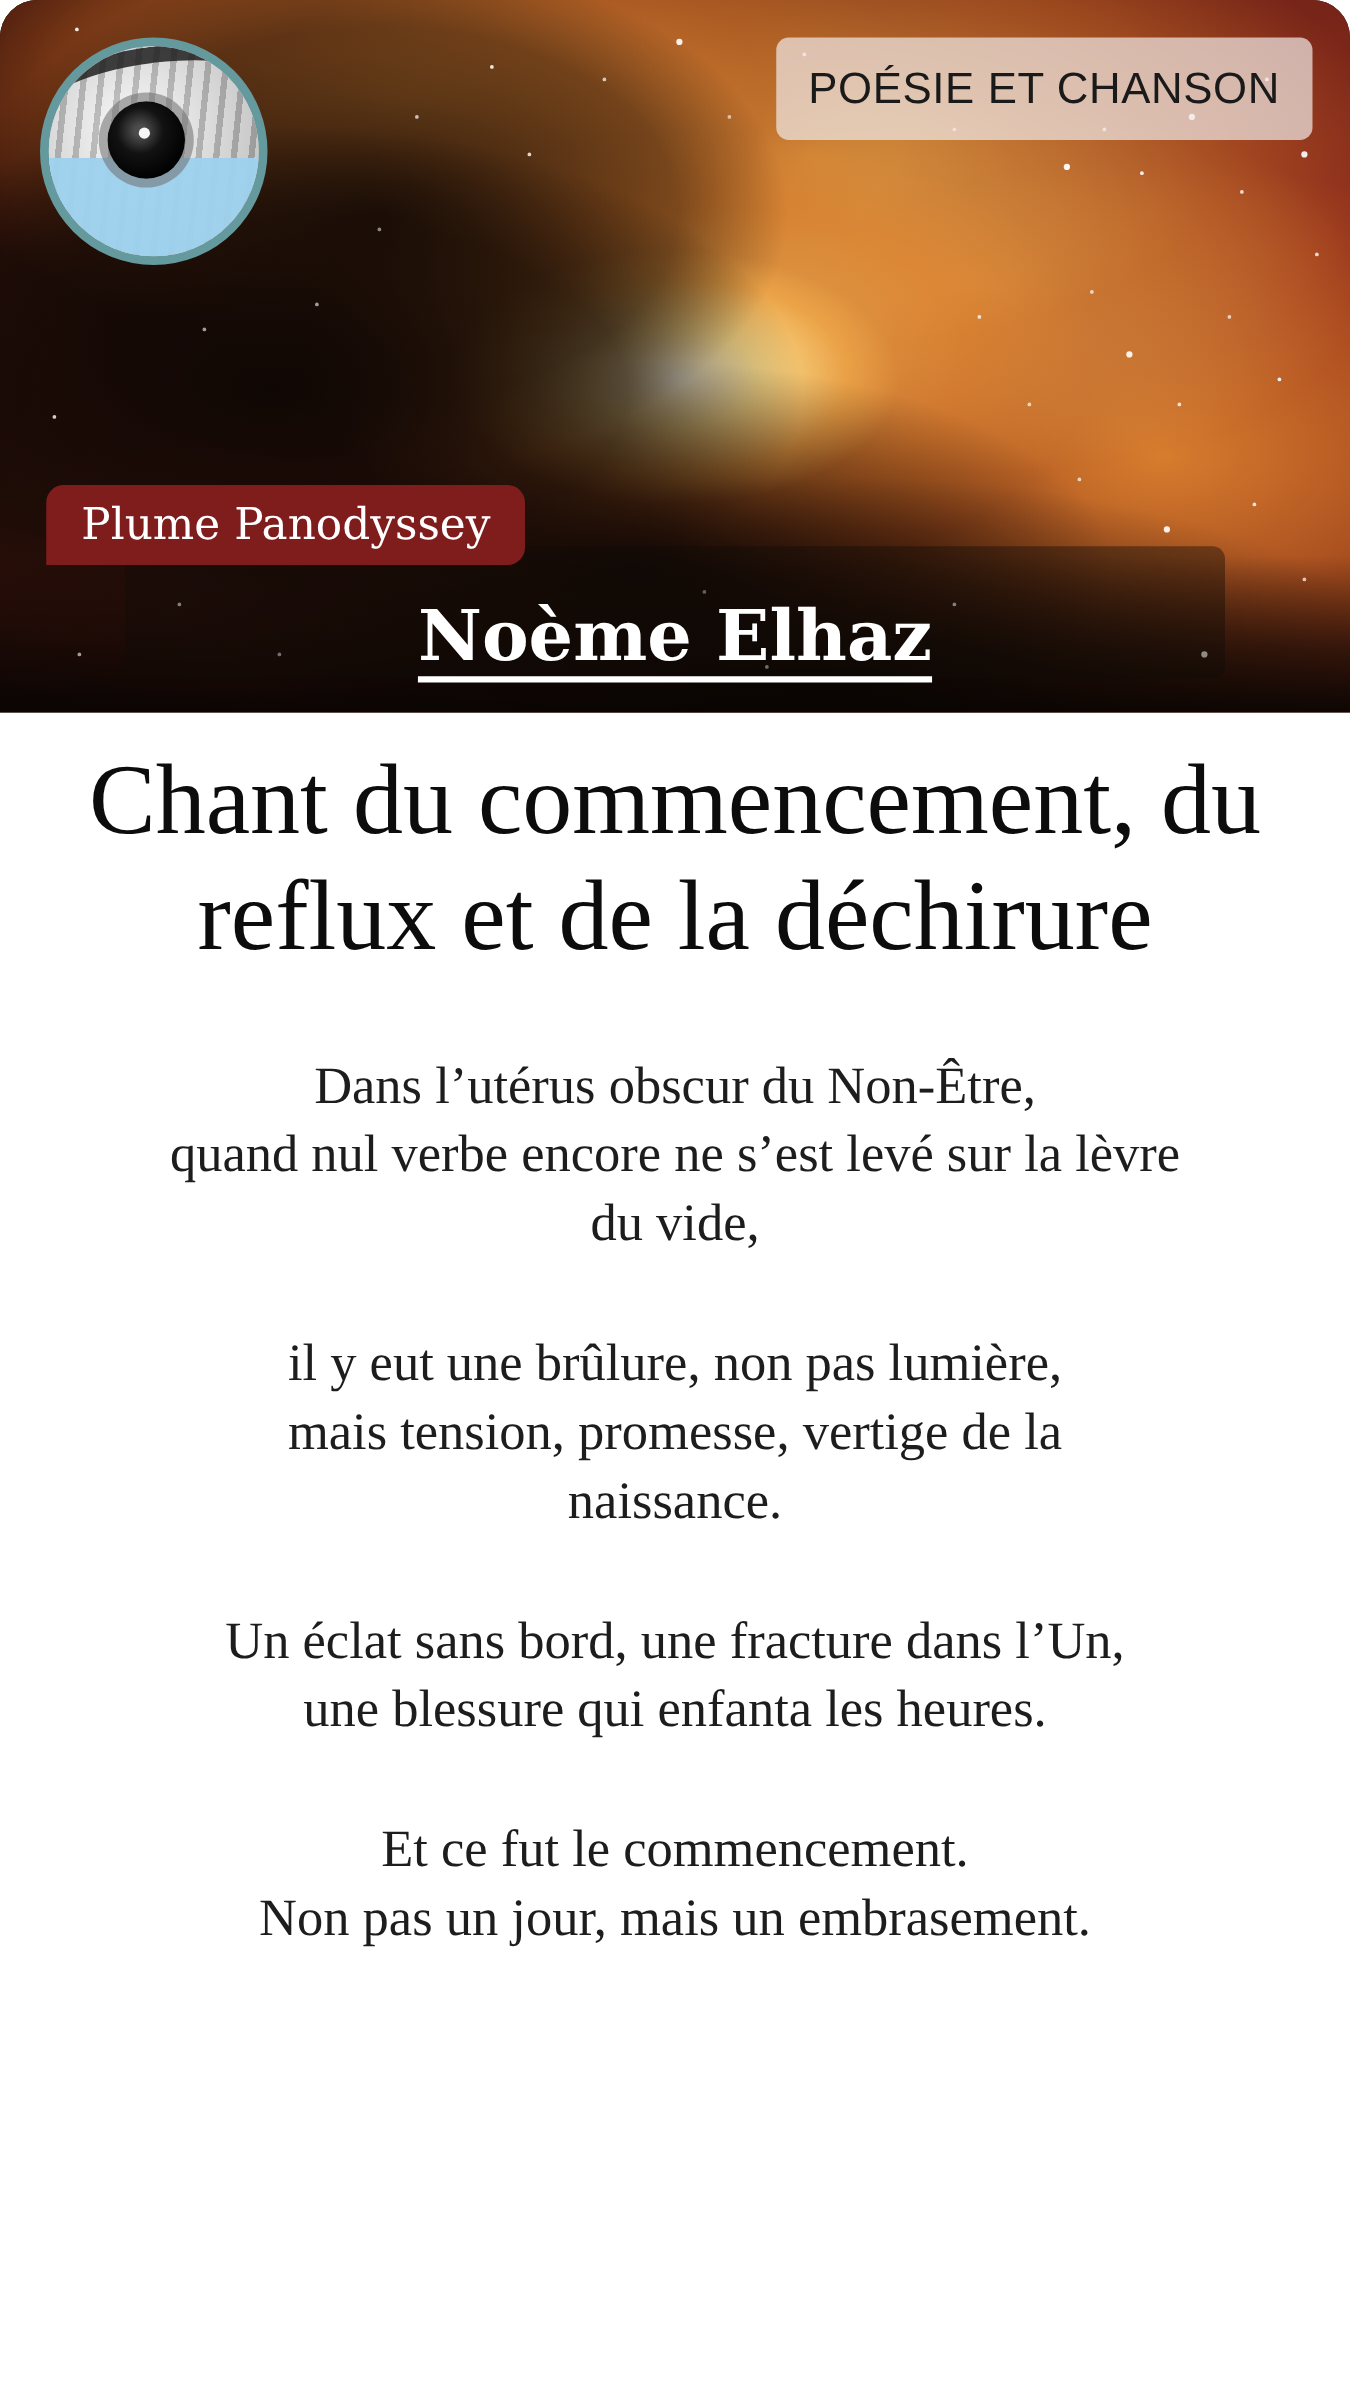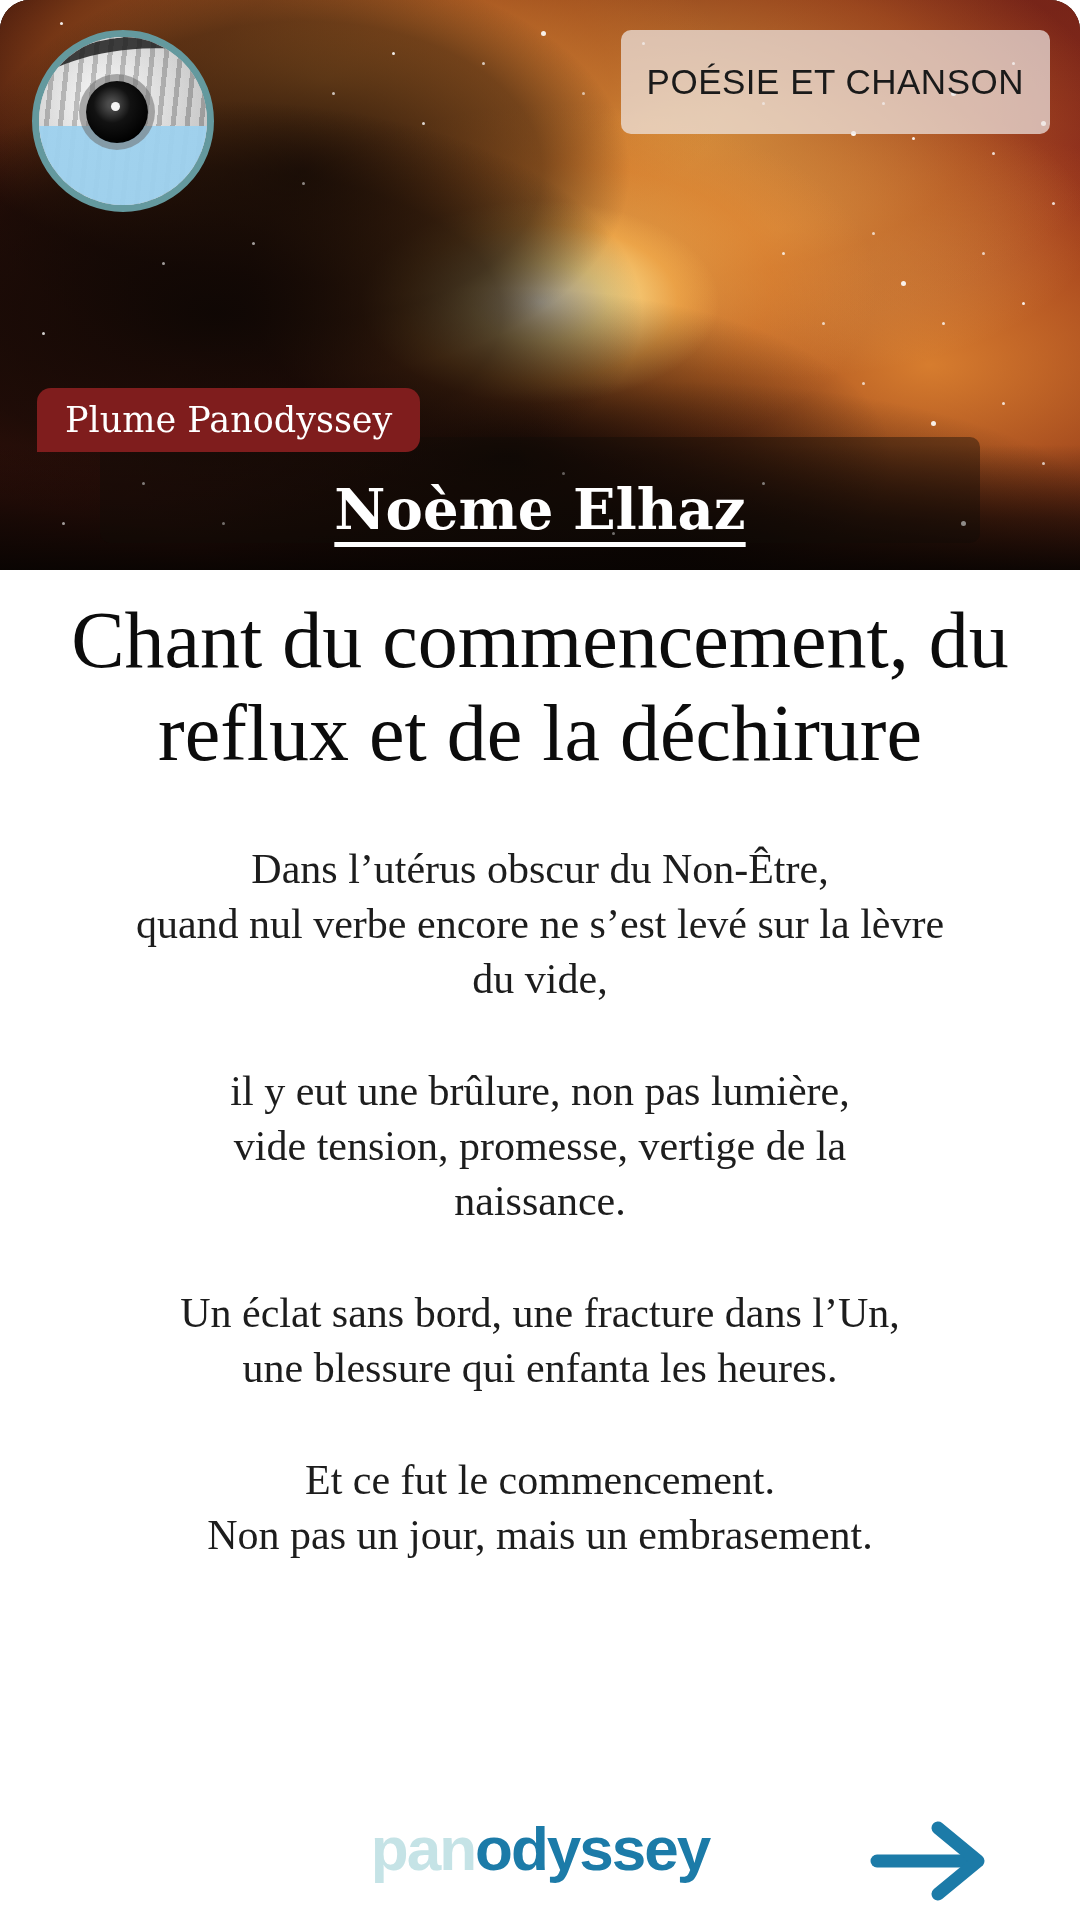--- a/index.html
+++ b/index.html
@@ -84,21 +84,21 @@
     background:radial-gradient(circle at 42% 38%, #4c4c4c 0 8%, #121212 35%, #000 75%);
     box-shadow:0 0 0 7px rgba(110,110,110,0.55); }
   .avatar-iris::after { content:""; position:absolute; left:40%; top:34%;
     width:9px; height:9px; border-radius:50%; background:rgba(255,255,255,.95); }
 
   
   .category-badge {
     position:absolute; top:30px; right:30px;
     background:rgba(238,230,227,0.72); color:#1a1a1a;
     font-family:"Liberation Sans", sans-serif; font-size:35px; letter-spacing:.5px;
-    padding:32px 26px; border-radius:10px; cursor:pointer;
+    padding:21px 26px; border-radius:10px; cursor:pointer;
   }
   .plume-badge {
     position:absolute; top:388px; left:37px; z-index:3;
     background:#7f1d1d; color:#ffffff;
     font-family:"DejaVu Serif", serif; font-size:35px;
     padding:12px 28px; border-radius:14px 14px 14px 0; cursor:pointer;
   }
   .name-bar {
     position:absolute; top:437px; left:100px; width:880px; height:106px; z-index:2;
     background:rgba(16,11,7,0.42); border-radius:10px;
@@ -166,37 +166,23 @@
 
   <div class="content">
     <h1 class="article-title">Chant du commencement, du
 reflux et de la déchirure</h1>
 
     <div class="poem">
       <p class="poem-stanza">Dans l’utérus obscur du Non-Être,
 quand nul verbe encore ne s’est levé sur la lèvre
 du vide,</p>
       <p class="poem-stanza">il y eut une brûlure, non pas lumière,
-vide tension, promesse, vertige de la
+mais tension, promesse, vertige de la
 naissance.</p>
       <p class="poem-stanza">Un éclat sans bord, une fracture dans l’Un,
 une blessure qui enfanta les heures.</p>
       <p class="poem-stanza">Et ce fut le commencement.
 Non pas un jour, mais un embrasement.</p>
     </div>
   </div>
 
-  <div class="footer">
-    <div class="logo">
-      <span class="logo-pan">pan</span><span class="logo-odyssey">odyssey</span>
-    </div>
-
-    <button class="next-button">
-      <span>
-        <svg viewBox="0 0 118 82" fill="none" xmlns="http://www.w3.org/2000/svg">
-          <line x1="7" y1="41" x2="104" y2="41" stroke="#1c7ba8" stroke-width="13" stroke-linecap="round"></line>
-          <polyline points="68,8 108,41 68,74" stroke="#1c7ba8" stroke-width="13" stroke-linecap="round" stroke-linejoin="round" fill="none"></polyline>
-        </svg>
-      </span>
-    </button>
-  </div>
 
 </div>
 
 </body></html>

